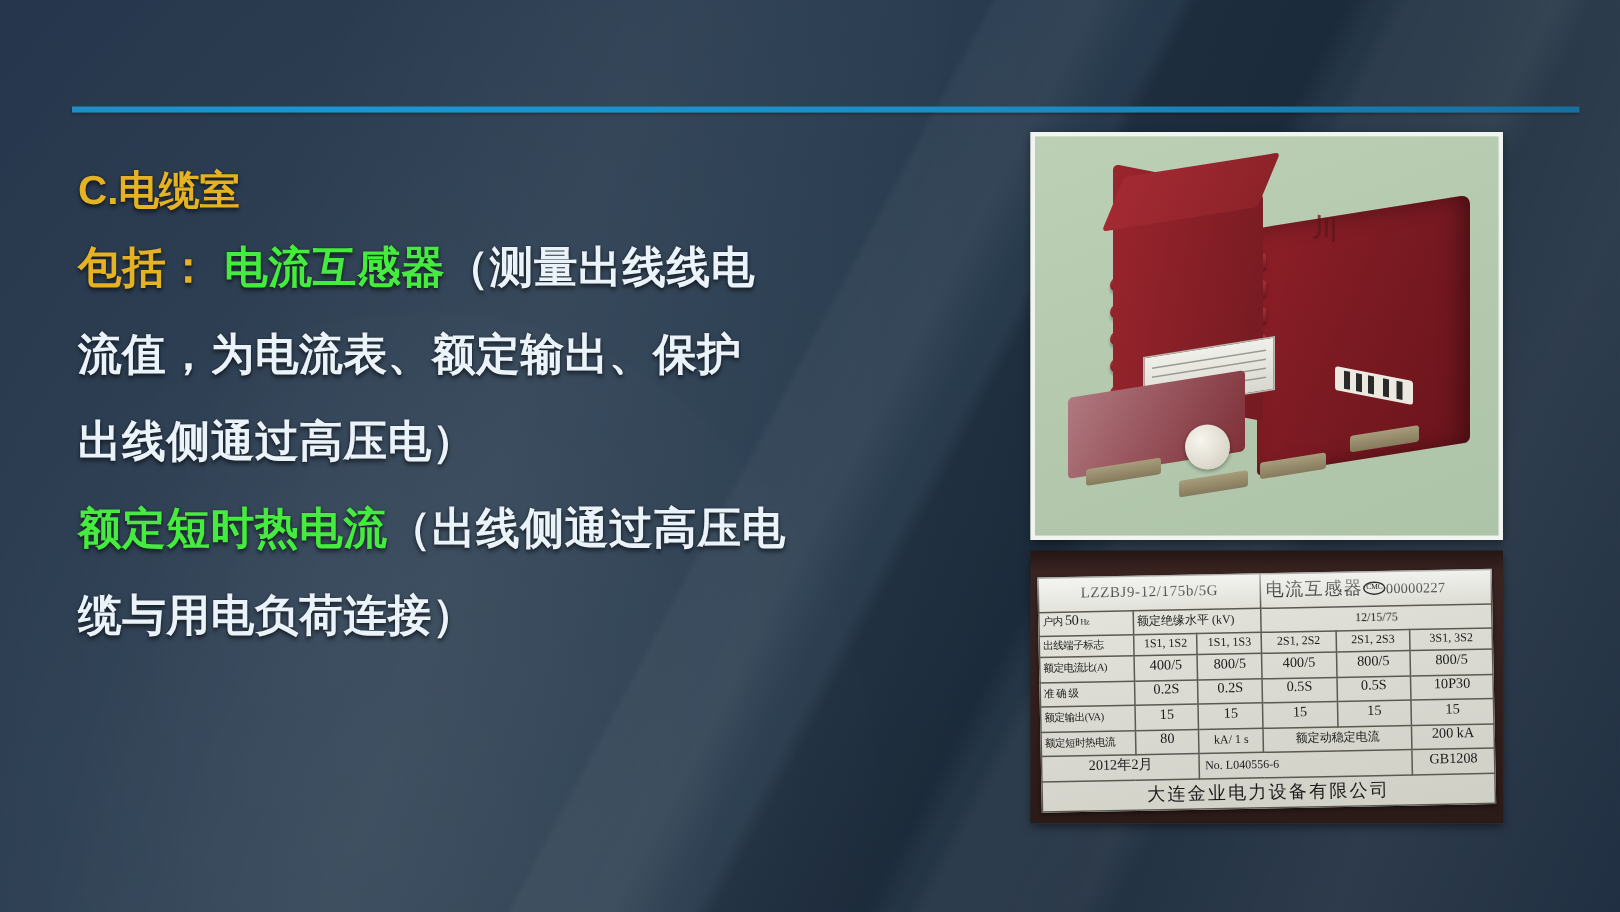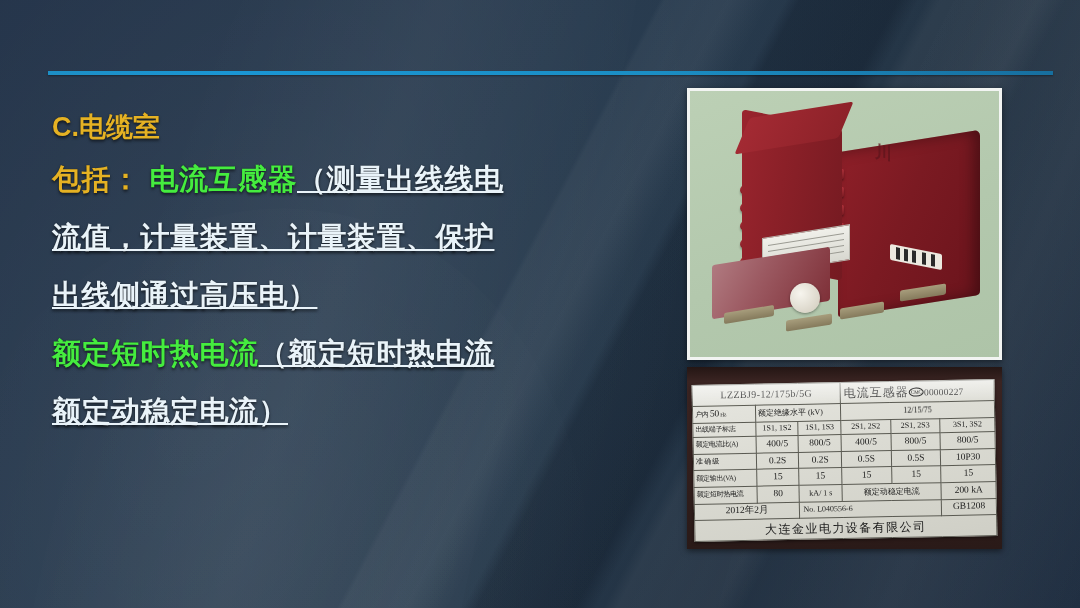--- a/index.html
+++ b/index.html
@@ -71,21 +71,21 @@
   .line {
     font-size:29px;
     font-weight:bold;
     line-height:58px;
     white-space:nowrap;
     letter-spacing:0.5px;
     text-shadow:0 2px 3px rgba(0,0,0,.55), 0 0 1px rgba(0,0,0,.6);
   }
   .gold  { color:#e5b224; }
   .green { color:#45ec3f; }
-  .body  { color:#e9f3f9;text-decoration:underline; }
+  .body  { color:#e9f3f9; }
   #l1 { font-size:27px; line-height:46px; }
   #l1 .gold { letter-spacing:0px; }
   .seg { display:inline; }
   .gapw { display:inline-block; width:9px; }
 
   
   #photo {
     position:absolute; left:687px; top:88px; width:315px; height:272px;
     background:#b7cdb1;
     border:3px solid #f2f4f2;
@@ -228,33 +228,33 @@
 
     <div class="line" id="l1">
       <span class="seg gold">C.电缆室</span>
     </div>
 
     <div class="line">
       <span class="seg gold">包括：</span><span class="gapw"></span><span class="seg green">电流互感器</span><span class="seg body">（测量出线线电</span>
     </div>
 
     <div class="line">
-      <span class="seg body">流值，计量装置、计量装置、保护</span>
+      <span class="seg body">流值，为电流表、额定输出、保护</span>
     </div>
 
     <div class="line">
       <span class="seg body">出线侧通过高压电）</span>
     </div>
 
     <div class="line">
-      <span class="seg green">额定短时热电流</span><span class="seg body">（额定短时热电流</span>
-    </div>
-
-    <div class="line">
-      <span class="seg body">额定动稳定电流）</span>
+      <span class="seg green">额定短时热电流</span><span class="seg body">（出线侧通过高压电</span>
+    </div>
+
+    <div class="line">
+      <span class="seg body">缆与用电负荷连接）</span>
     </div>
 
   </div>
 
   <div id="photo">
     <div class="inner">
       <div class="ct-main"></div>
       <div class="fin" style="top:86px"></div>
       <div class="fin" style="top:104px"></div>
       <div class="fin" style="top:122px"></div>

